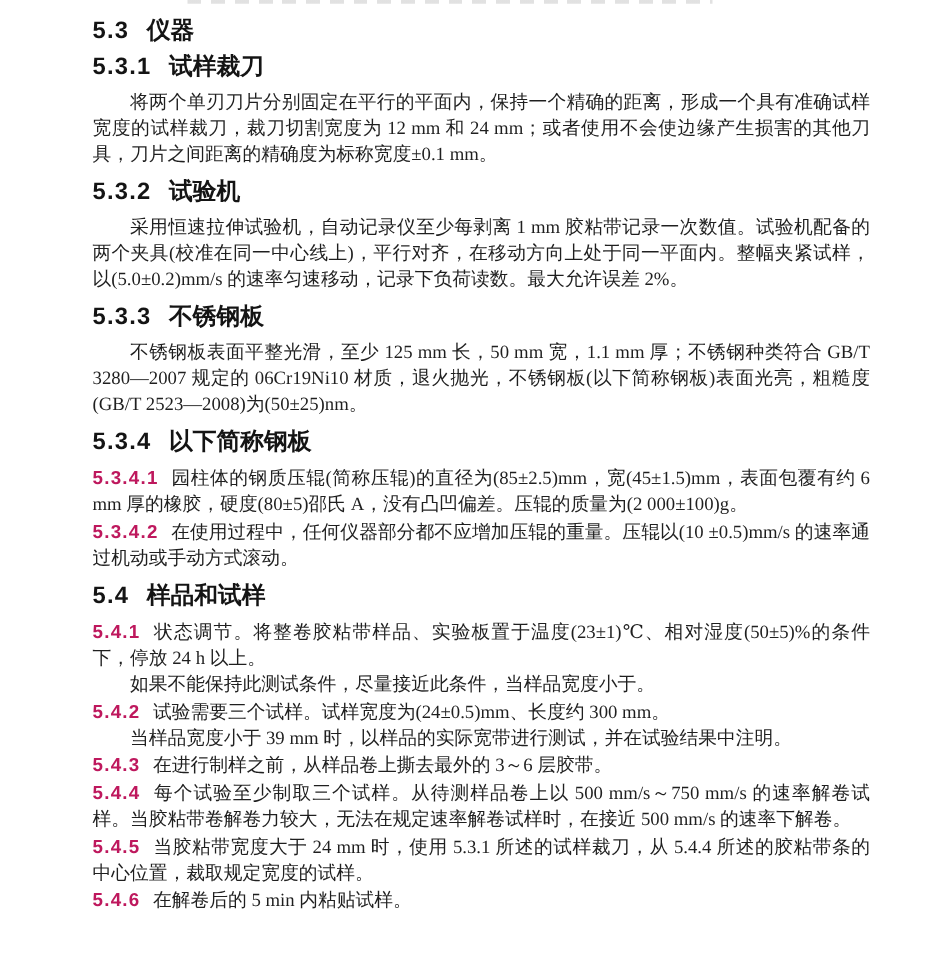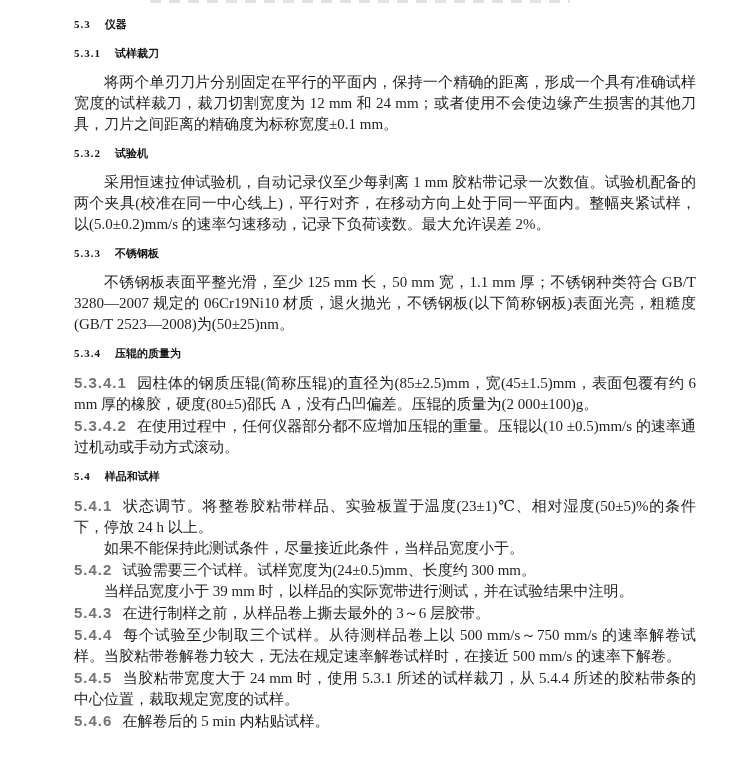--- a/index.html
+++ b/index.html
@@ -30,23 +30,23 @@
     background: repeating-linear-gradient(90deg, #c9c9c9 0 11px, transparent 11px 19px);
     opacity: 0.55;
   }
   .doc {
     position: absolute;
     left: 74px;
     top: 6px;
     width: 622px;
   }
   .h2, .h3 {
-    font-family: Liberation Serif, serif;
+    font-family: Liberation Sans, sans-serif;
     font-weight: bold;
-    font-size: 11px;
+    font-size: 19px;
     line-height: 21px;
     margin: 8px 0;
     color: #141414;
   }
   .h2 .num, .h3 .num {
     margin-right: 14px;
     letter-spacing: 1px;
   }
   .para, .clause {
     font-size: 15px;
@@ -56,21 +56,21 @@
     color: #1f1f1f;
   }
   .para {
     text-indent: 2em;
   }
   .clause .num {
     font-family: "Liberation Sans", "DejaVu Sans", sans-serif;
     font-weight: bold;
     margin-right: 10px;
     letter-spacing: 1px;
-    color: #737373;
+    color: #be185d;
   }
 </style>
 </head>
 <body>
 
 <div class="page">
 
   <div class="clip-frag"></div>
 
   <div class="doc">
@@ -92,21 +92,21 @@
     <p class="para">采用恒速拉伸试验机，自动记录仪至少每剥离 1 mm 胶粘带记录一次数值。试验机配备的两个夹具(校准在同一中心线上)，平行对齐，在移动方向上处于同一平面内。整幅夹紧试样，以(5.0±0.2)mm/s 的速率匀速移动，记录下负荷读数。最大允许误差 2%。</p>
 
     <h3 class="h3">
       <span class="num">5.3.3</span><span class="title">不锈钢板</span>
     </h3>
 
     <p class="para">不锈钢板表面平整光滑，至少 125 mm 长，50 mm 宽，1.1 mm 厚；不锈钢种类符合 GB/T 3280—2007 规定的 06Cr19Ni10 材质，退火抛光，不锈钢板(以下简称钢板)表面光亮，粗糙度(GB/T 2523—2008)为(50±25)nm。</p>
 
 
     <h3 class="h3">
-      <span class="num">5.3.4</span><span class="title">压辊的质量为</span>
+      <span class="num">5.3.4</span><span class="title">以下简称钢板</span>
     </h3>
 
     <p class="clause">
       <span class="num">5.3.4.1</span><span class="txt">园柱体的钢质压辊(简称压辊)的直径为(85±2.5)mm，宽(45±1.5)mm，表面包覆有约 6 mm 厚的橡胶，硬度(80±5)邵氏 A，没有凸凹偏差。压辊的质量为(2 000±100)g。</span>
     </p>
 
     <p class="clause">
       <span class="num">5.3.4.2</span><span class="txt">在使用过程中，任何仪器部分都不应增加压辊的重量。压辊以(10 ±0.5)mm/s 的速率通过机动或手动方式滚动。</span>
     </p>
 

